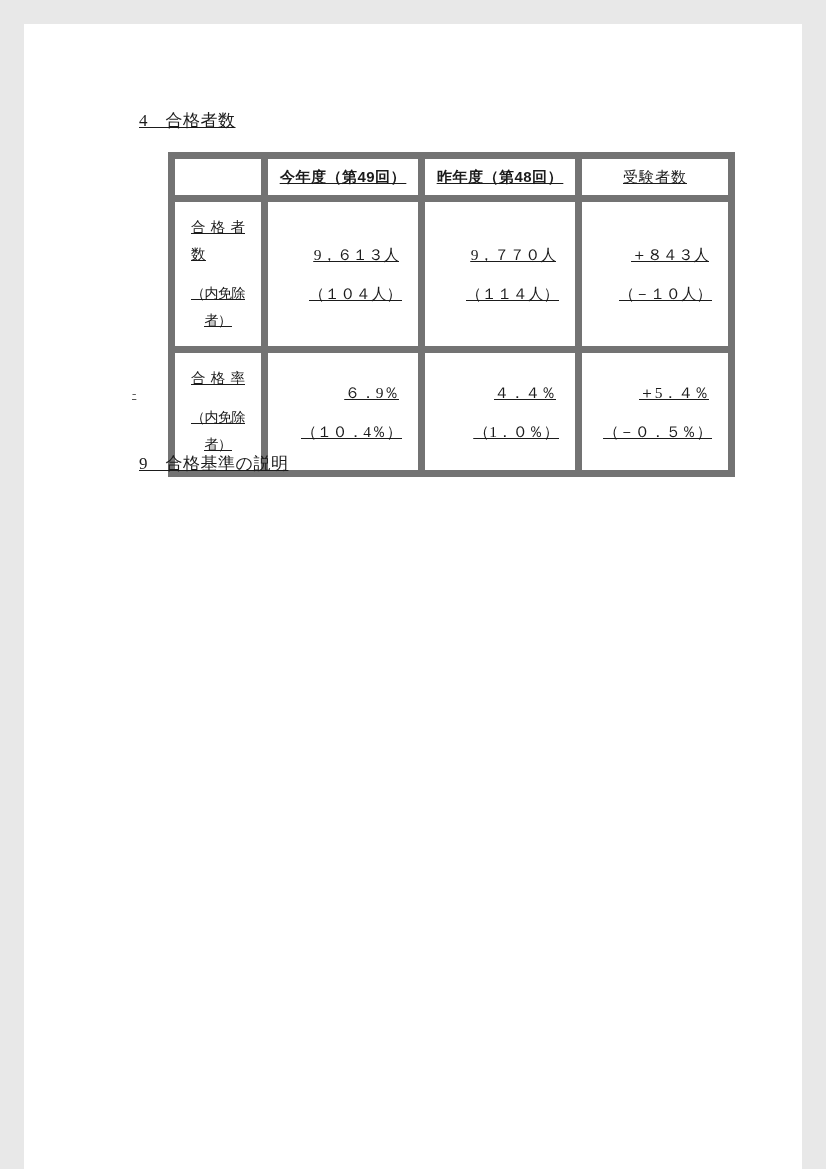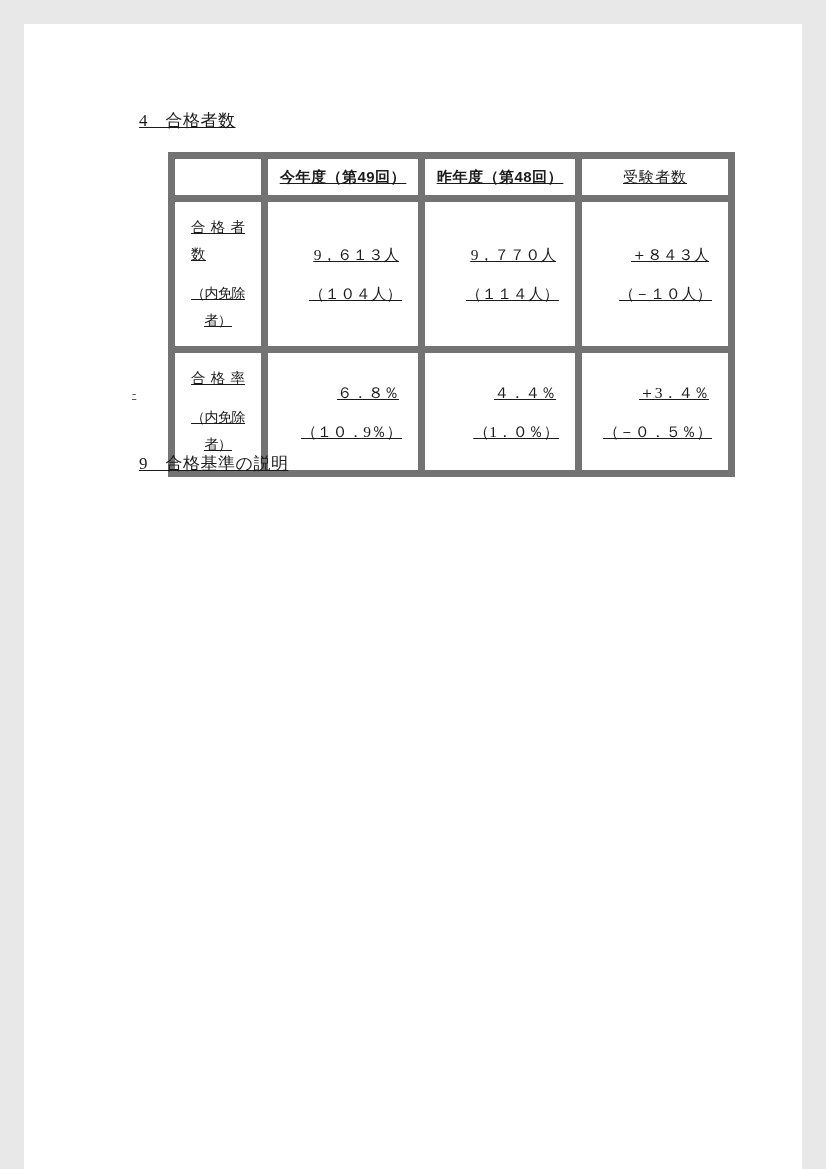--- a/index.html
+++ b/index.html
@@ -139,29 +139,29 @@
           <span class="val">＋８４３人</span>
           <span class="paren">（－１０人）</span>
         </td>
       </tr>
       <tr class="brow-last">
         <th class="lcell">
           <span class="lbl">合格率</span>
           <span class="slbl">（内免除者）</span>
         </th>
         <td class="dcell">
-          <span class="val">６．８％</span>
-          <span class="paren">（１０．9％）</span>
+          <span class="val">６．9％</span>
+          <span class="paren">（１０．4％）</span>
         </td>
         <td class="dcell">
           <span class="val">４．４％</span>
           <span class="paren">（1．０％）</span>
         </td>
         <td class="dcell">
-          <span class="val">＋3．４％</span>
+          <span class="val">＋5．４％</span>
           <span class="paren">（－０．５％）</span>
         </td>
       </tr>
     </tbody>
   </table>
 
   <span class="stray">-</span>
 
   <div id="heading5" class="section-heading">9　合格基準の説明</div>
 

